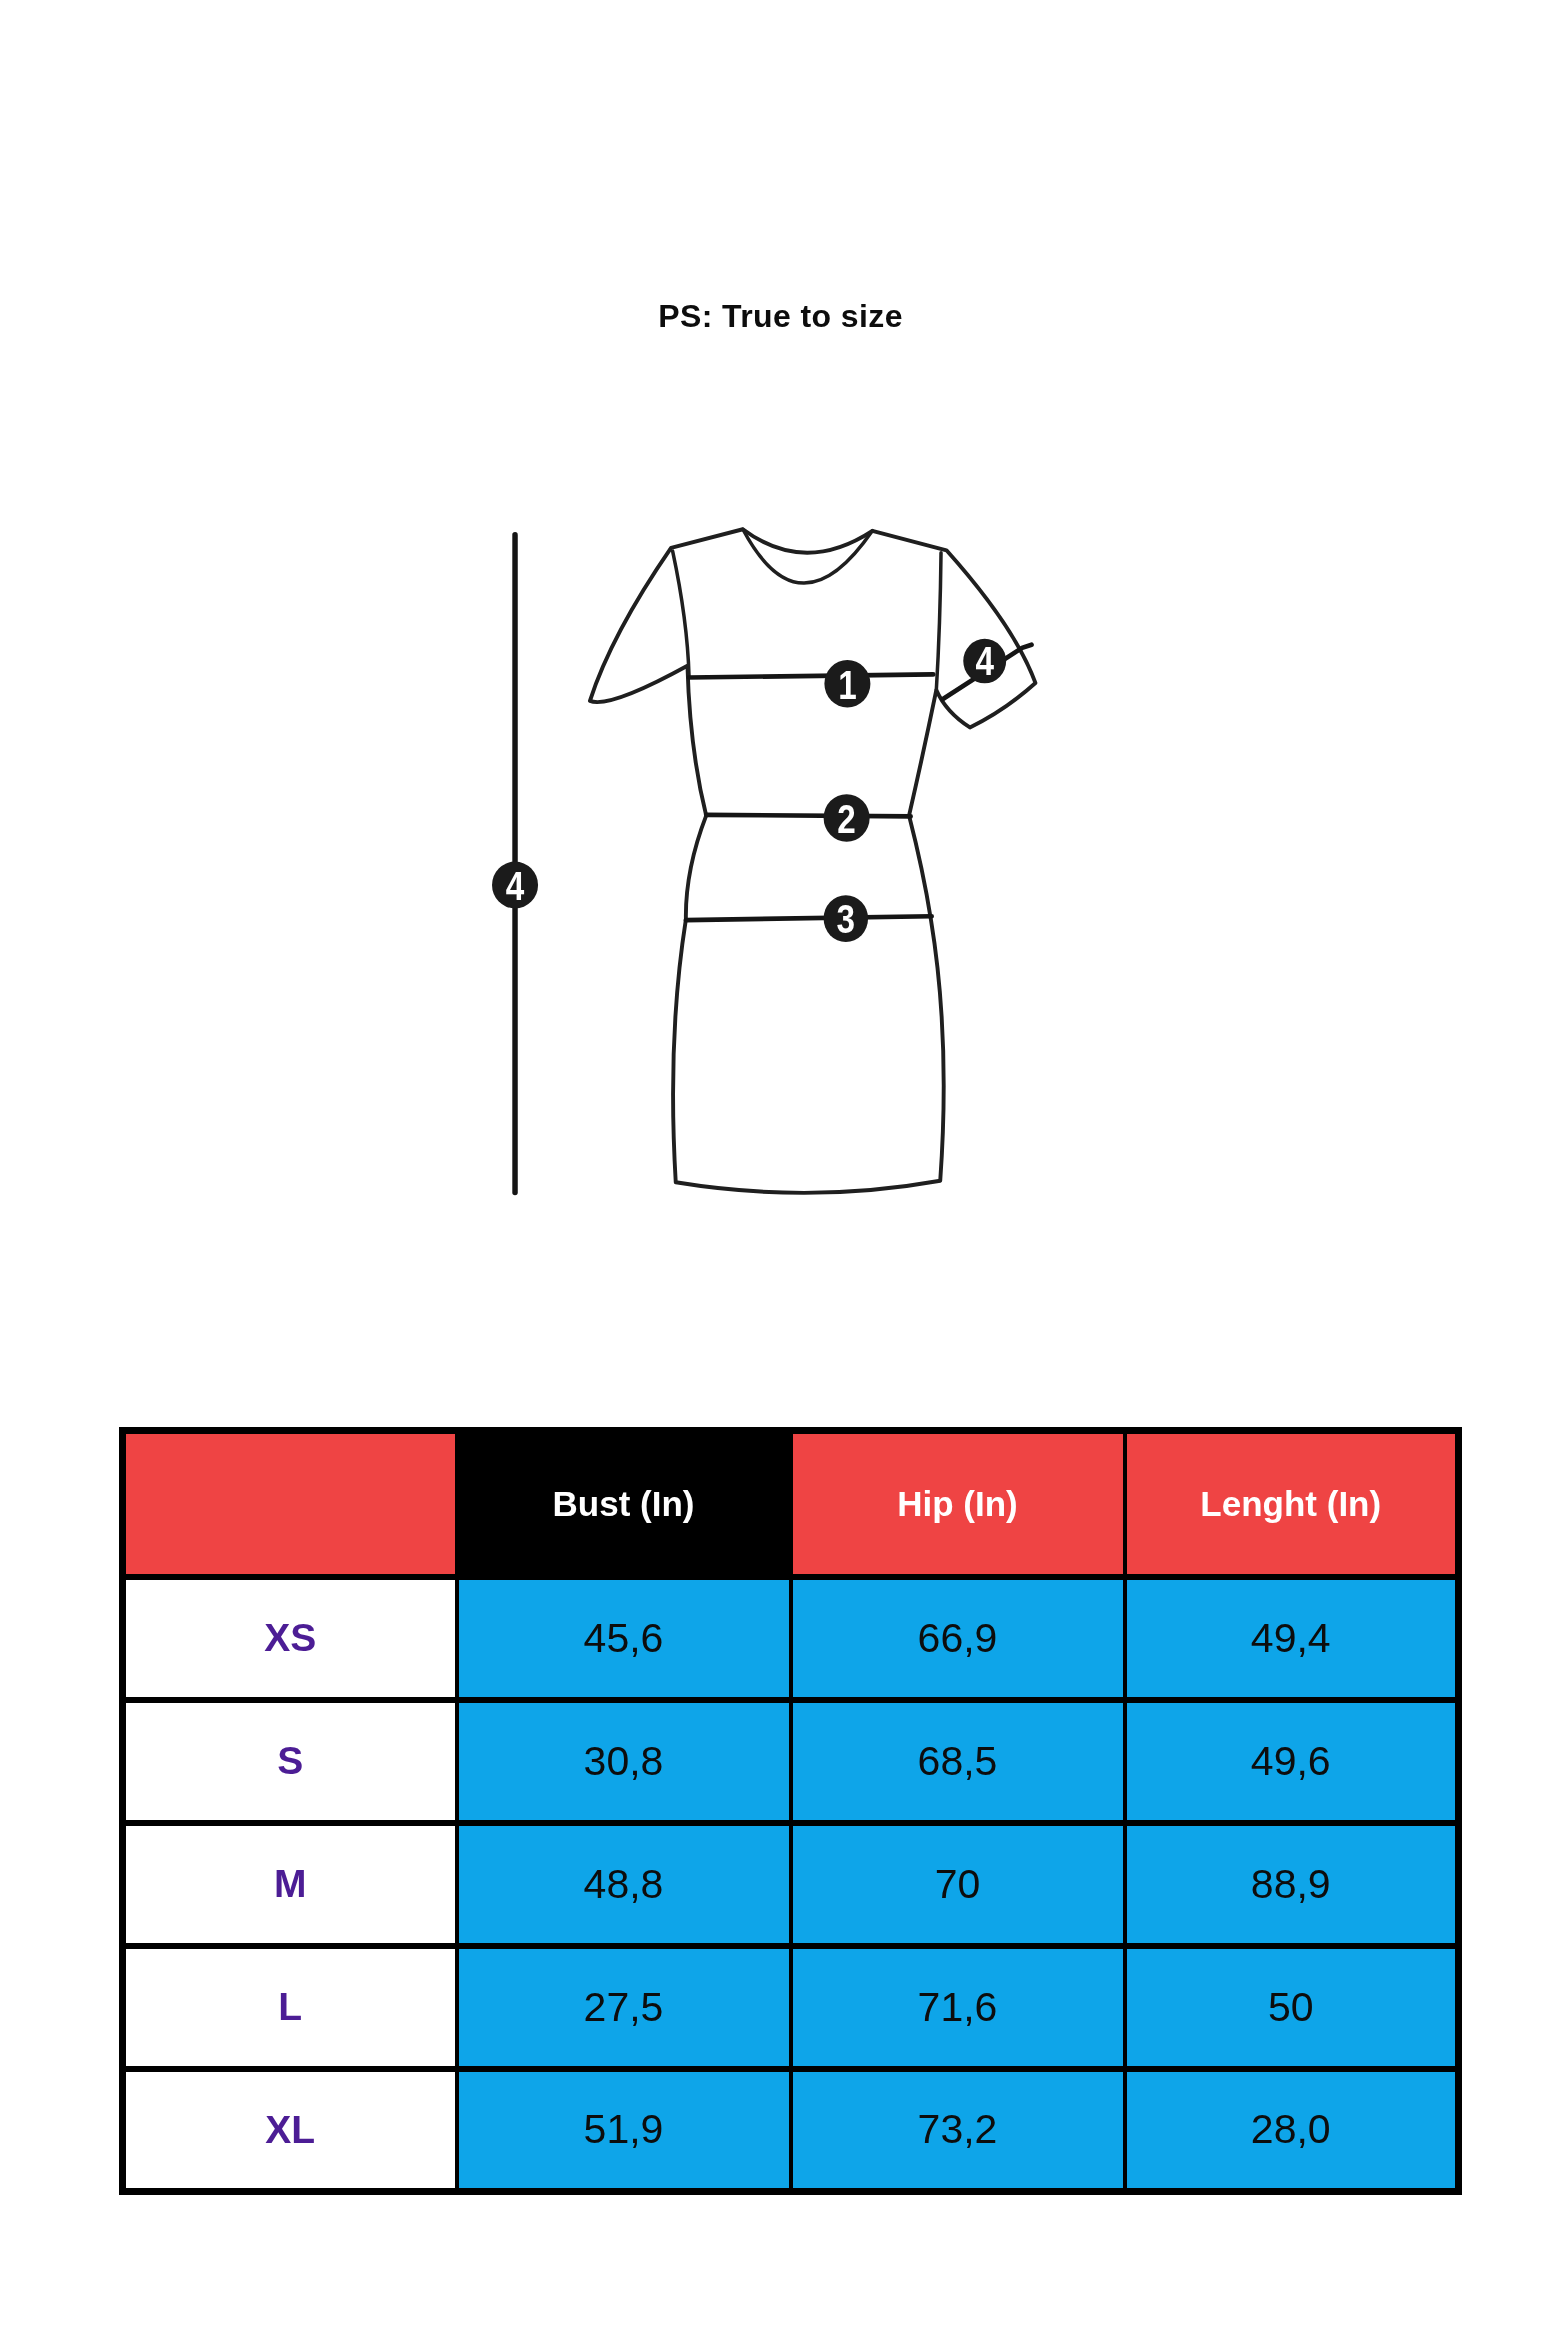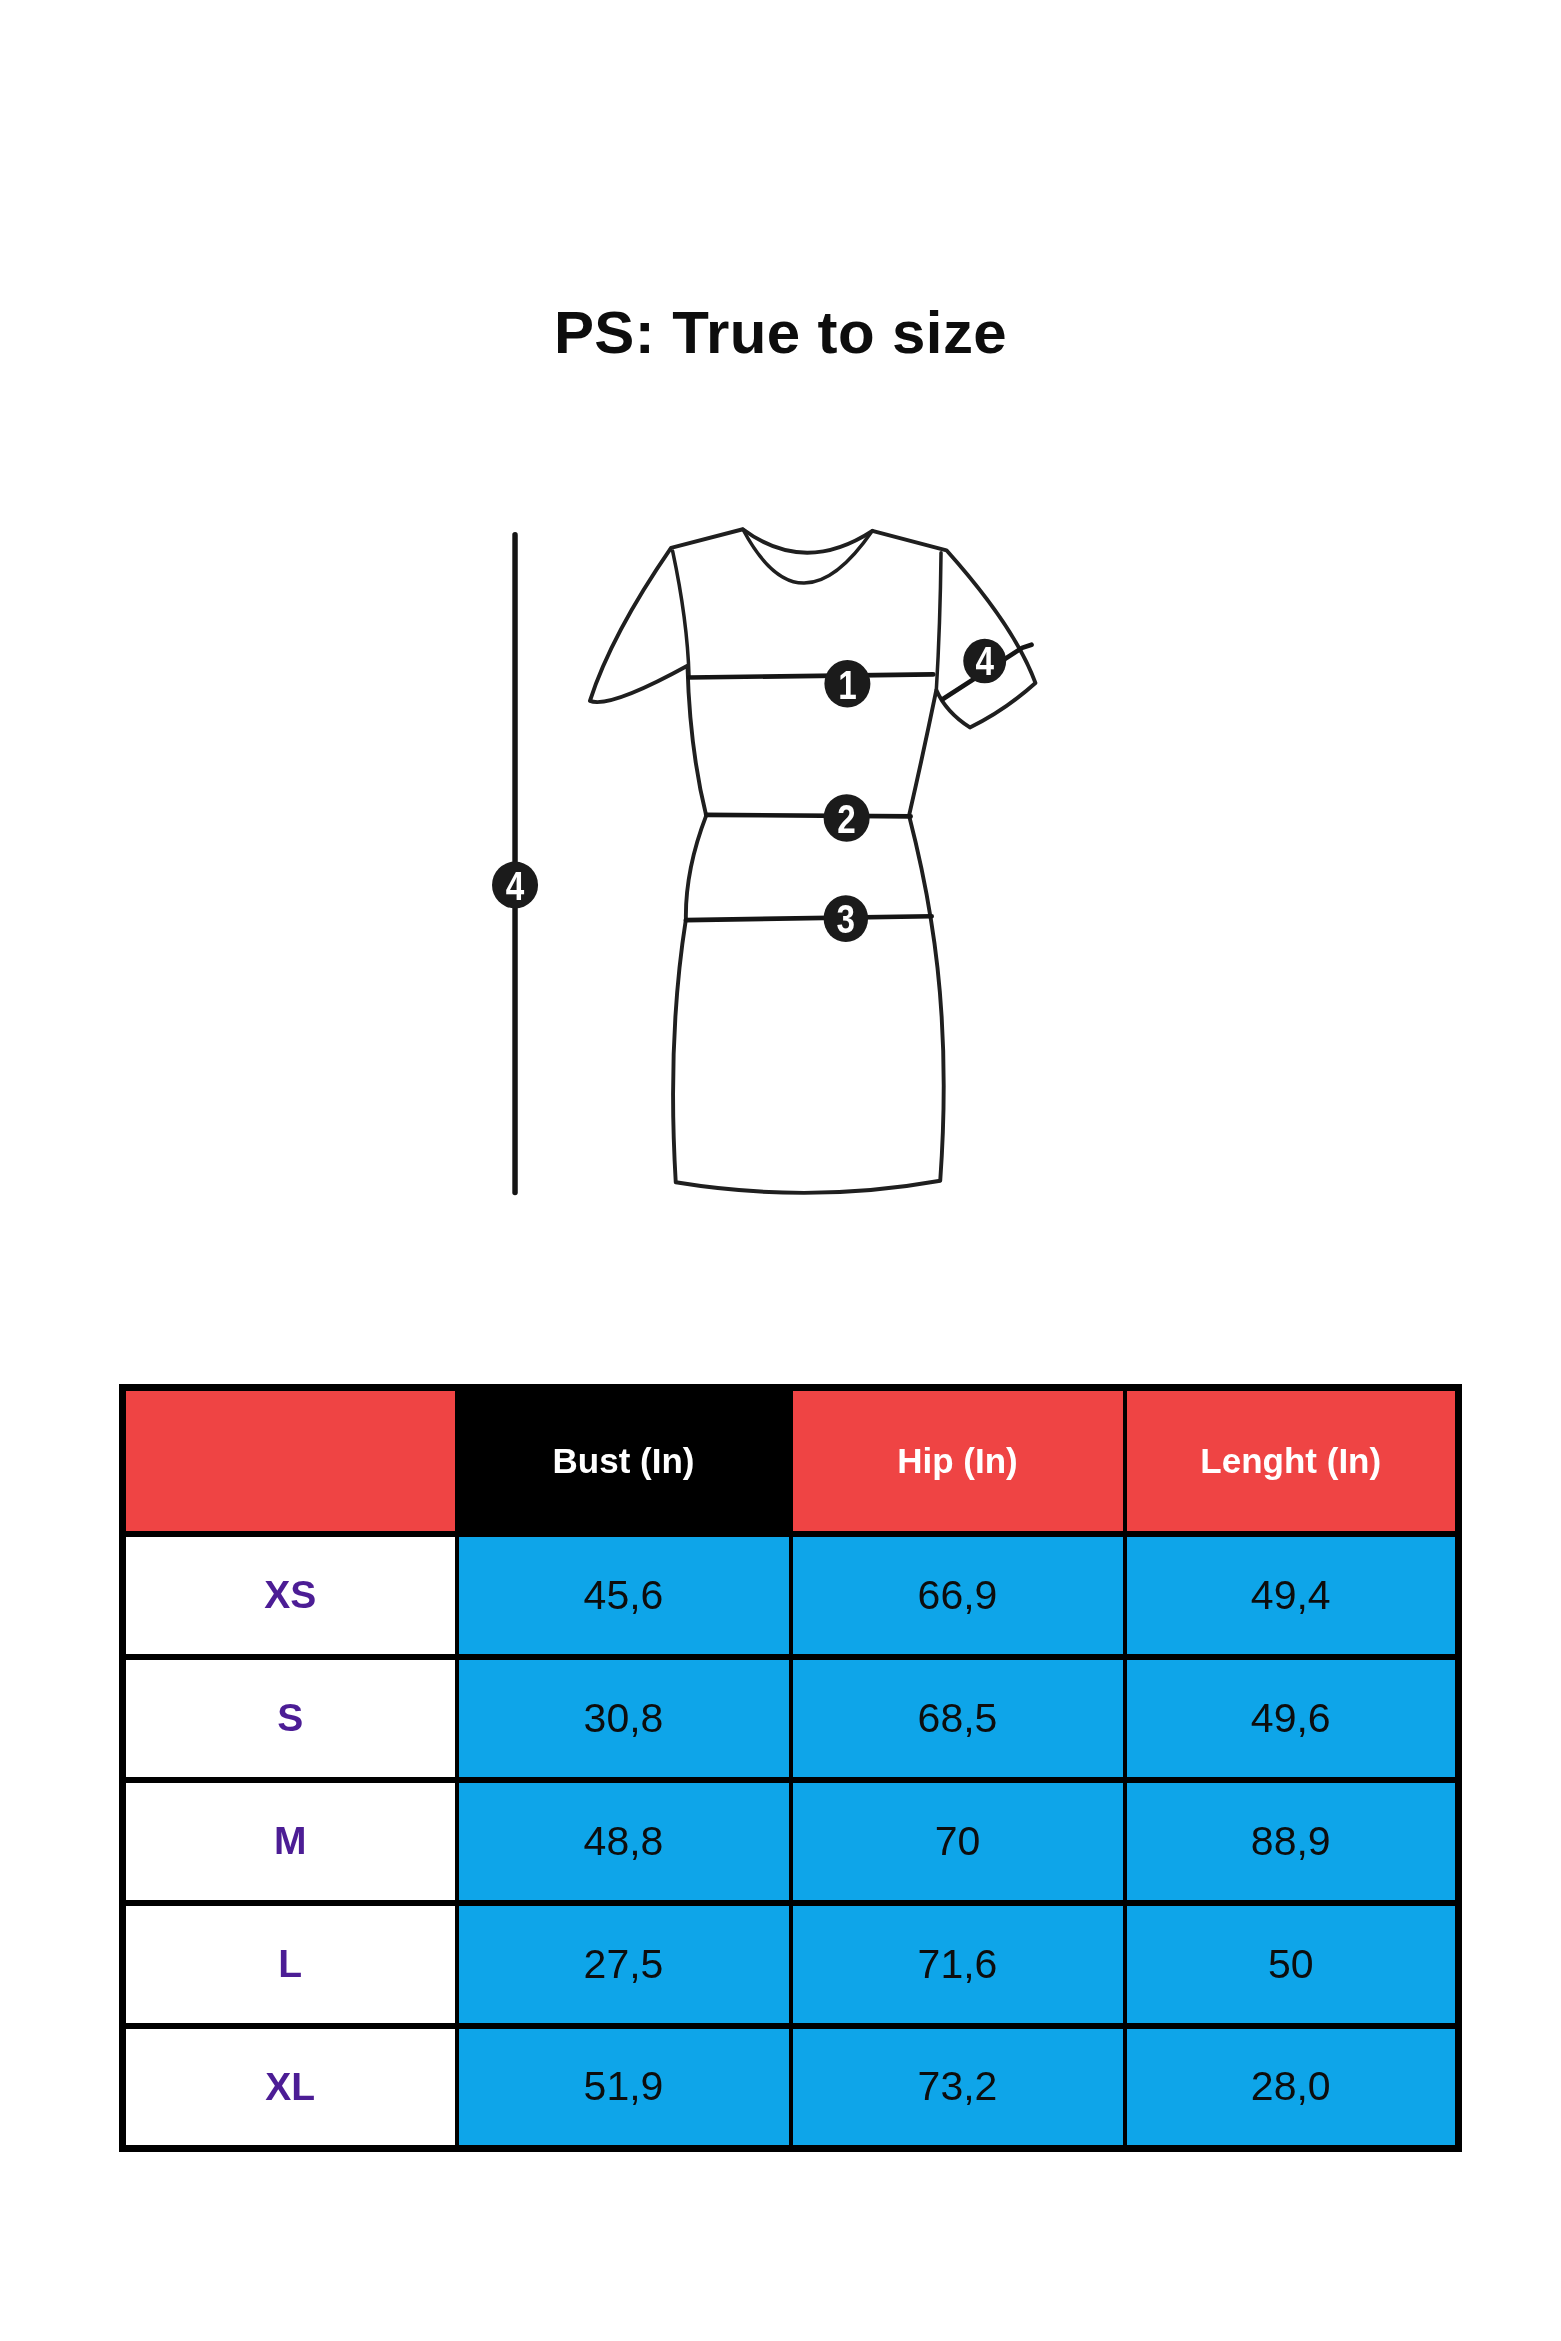--- a/index.html
+++ b/index.html
@@ -9,21 +9,21 @@
     background:#ffffff;
     font-family:"Liberation Sans","DejaVu Sans",sans-serif;
     color:#111111;
     overflow:hidden;
   }
   .title{
     position:absolute;
     top:298px;left:0;width:1561px;
     margin:0;
     text-align:center;
-    font-size:60px;
+    font-size:32px;
     font-weight:bold;
     letter-spacing:0.4px;
     color:#0d0d0d;
   }
   .diagram{
     position:absolute;
     left:468px;top:484px;
     width:609px;height:749px;
   }
   .diagram svg{display:block;width:100%;height:100%;}
@@ -34,21 +34,21 @@
   .badge{fill:#1b1b1b;}
   .badge-num{
     fill:#ffffff;
     font-family:"Liberation Sans","DejaVu Sans",sans-serif;
     font-weight:bold;
     font-size:52px;
     text-anchor:middle;
   }
   table.size-table{
     position:absolute;
-    left:119px;top:1384px;
+    left:119px;top:1427px;
     width:1343px;height:759px;
     border-collapse:collapse;
     table-layout:fixed;
     border:7px solid #000000;
   }
   .size-table th,.size-table td{
     border:4.7px solid #000000;
     text-align:center;
     vertical-align:middle;
     padding:0;

